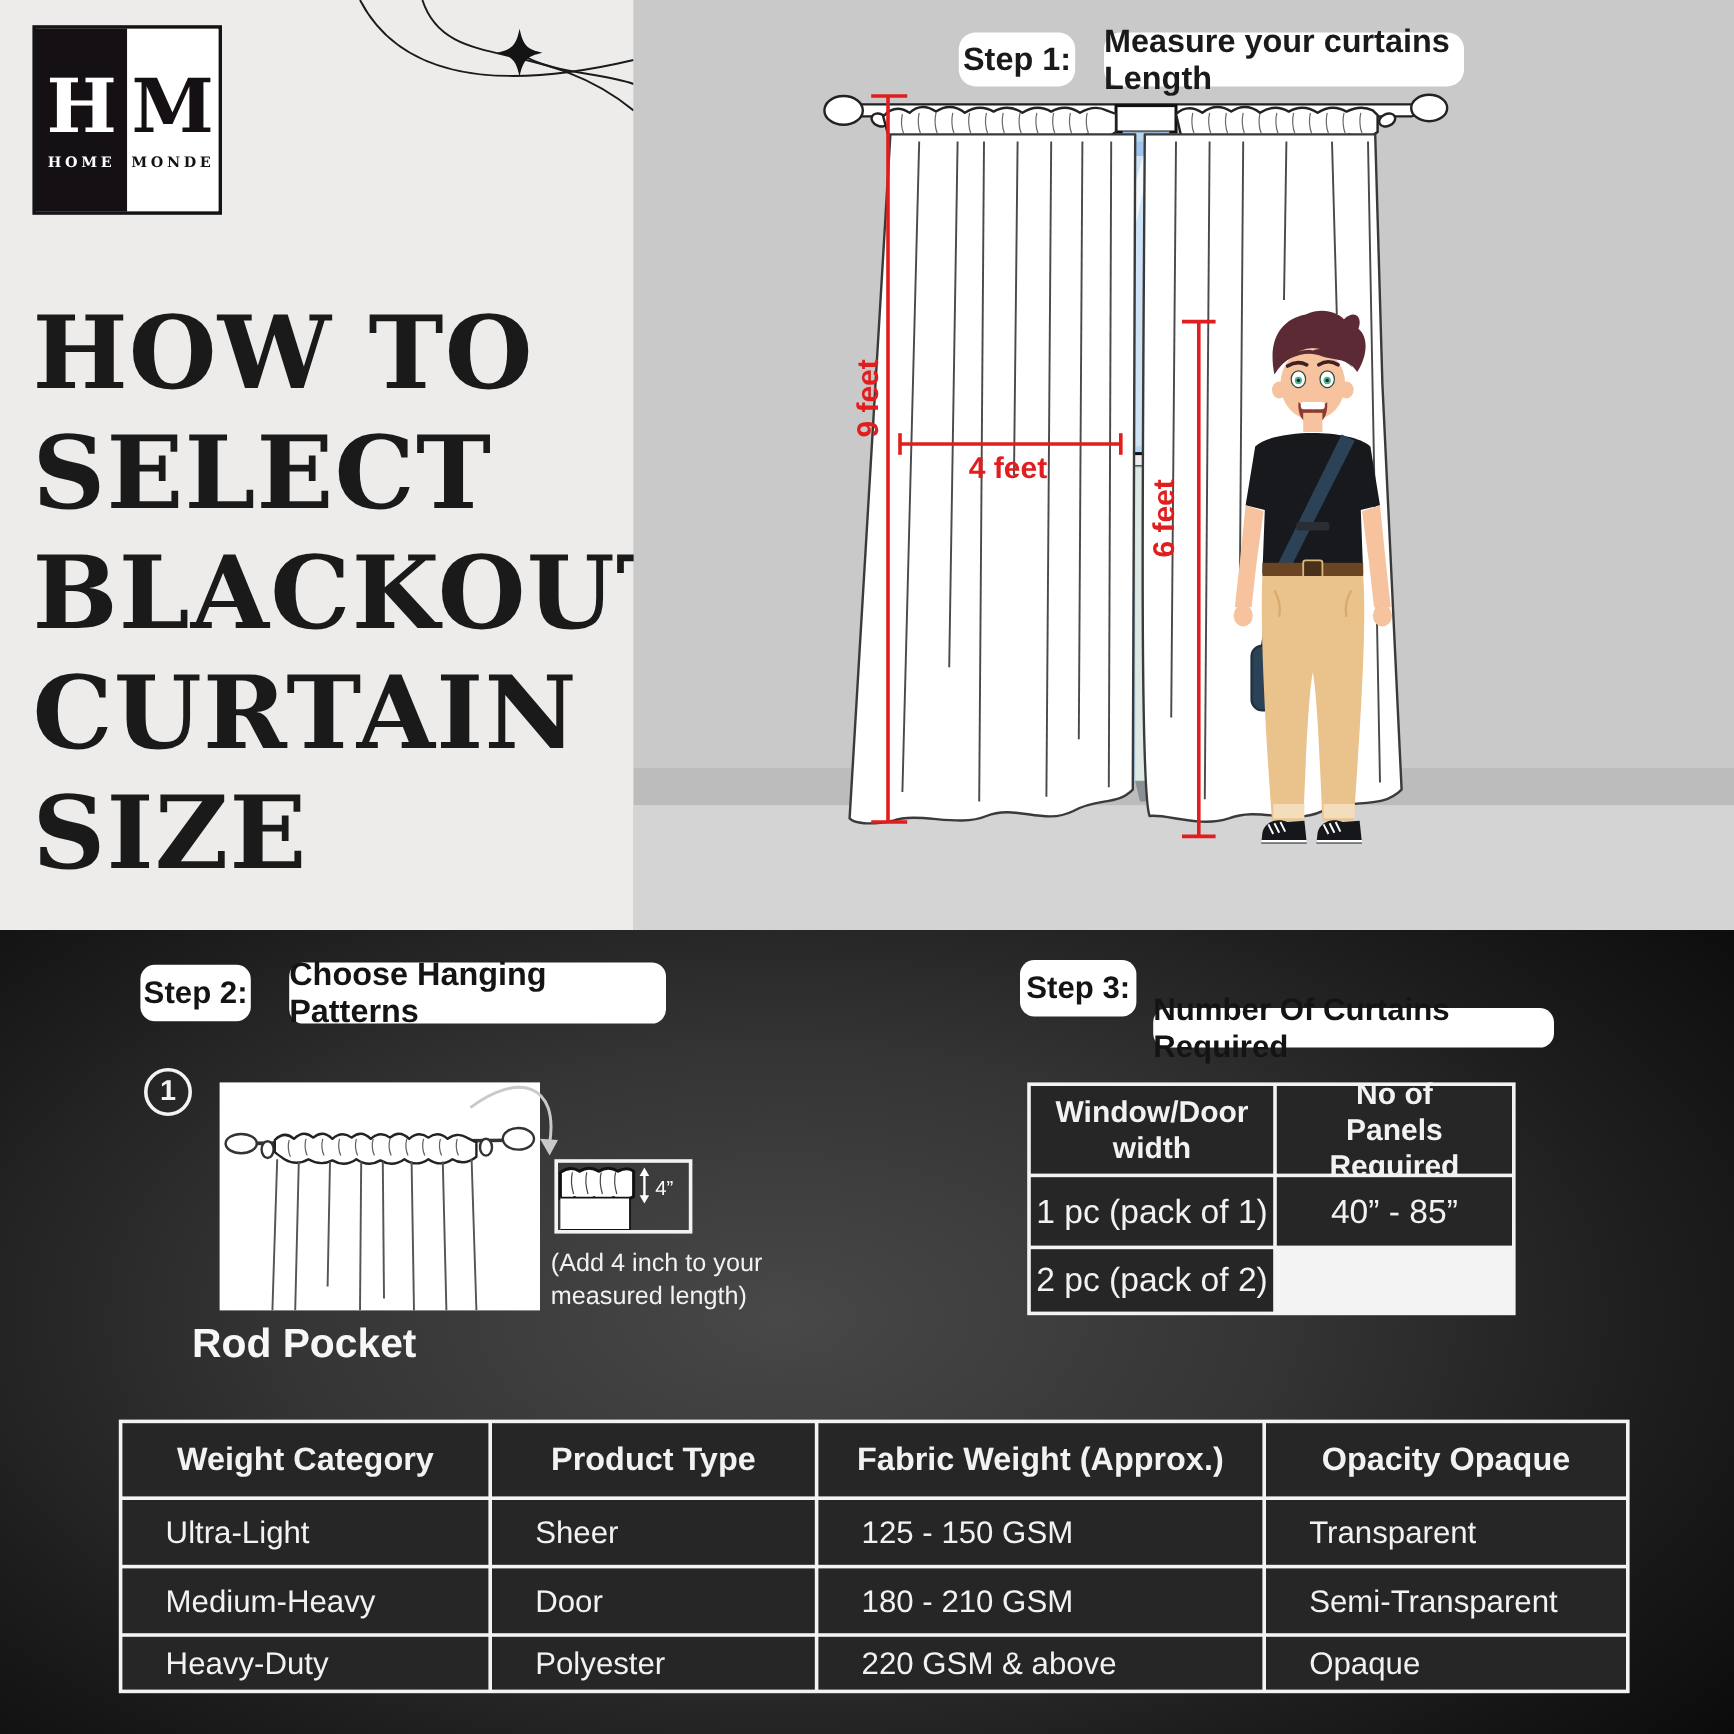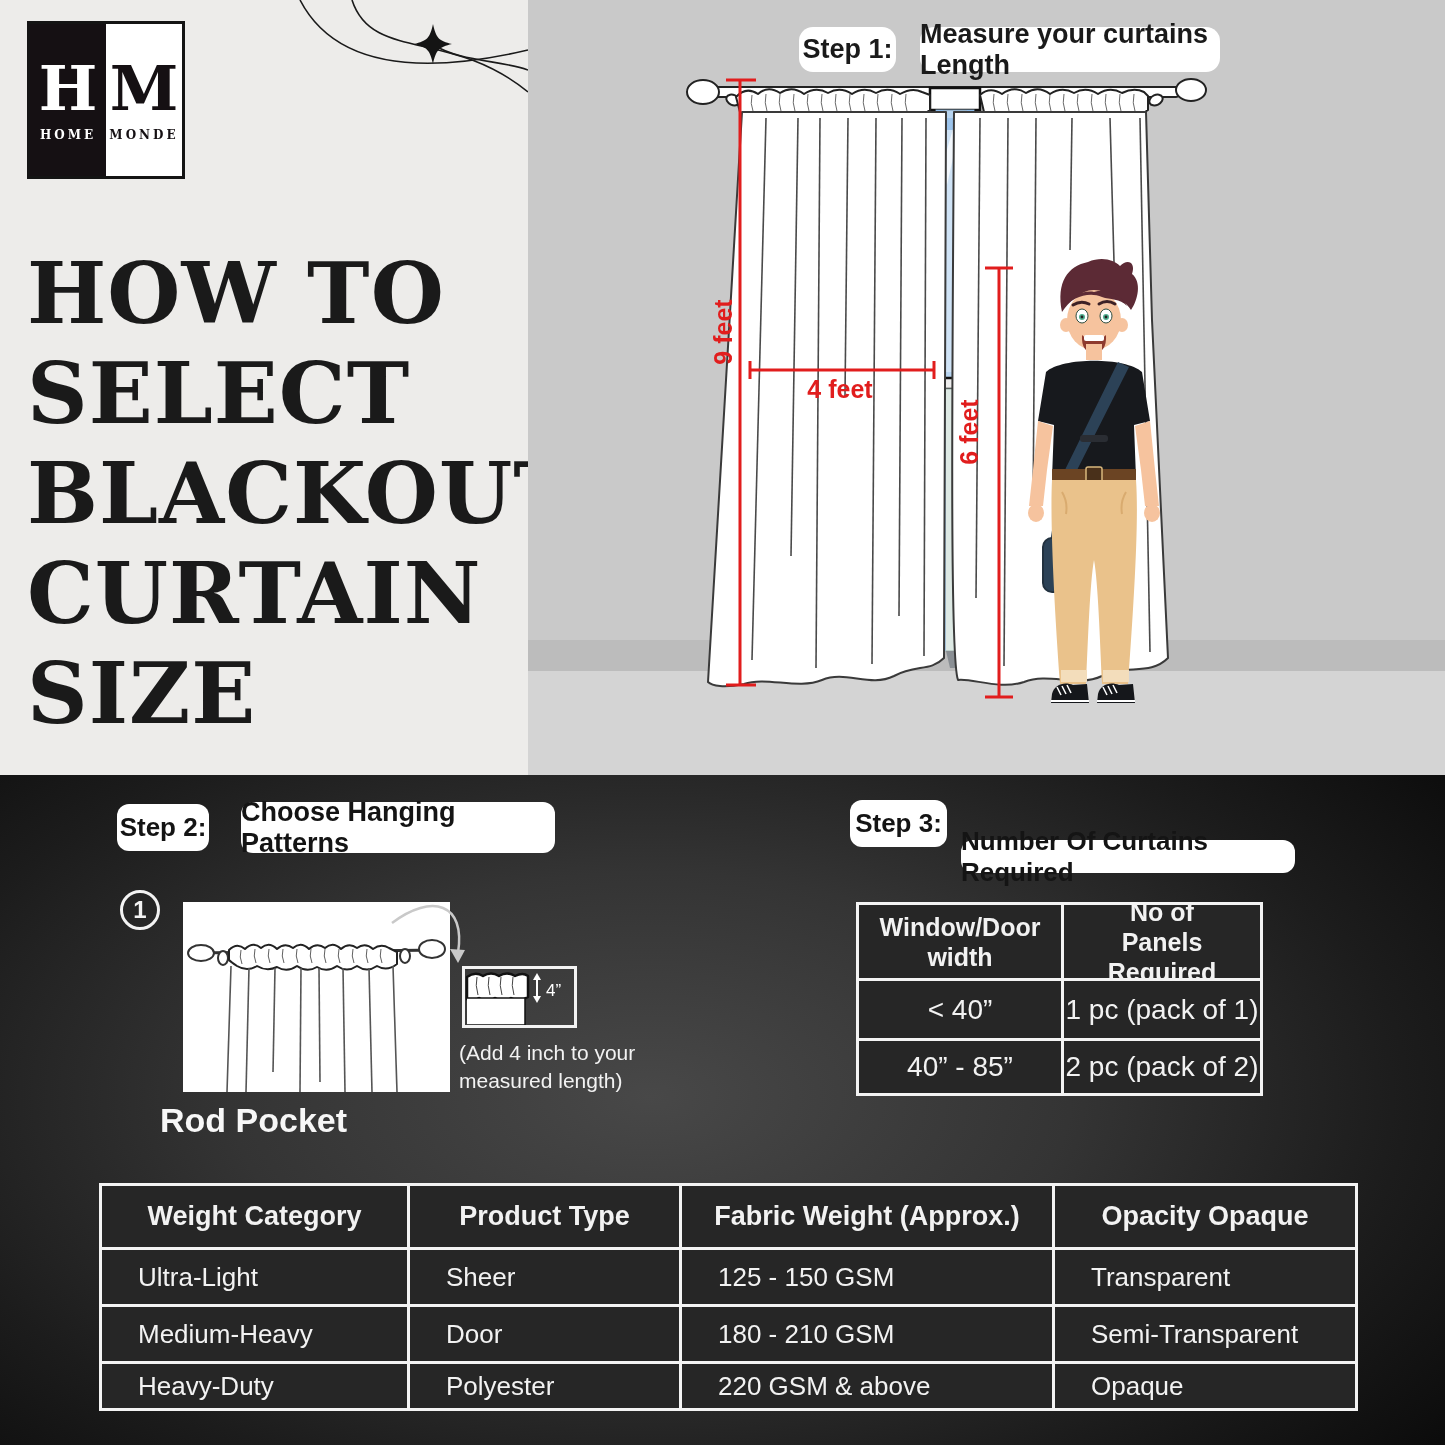--- a/index.html
+++ b/index.html
@@ -323,21 +323,20 @@
     <div class="pill-dark pill-step3-label">
       <span>Step 3:</span>
     </div>
     <div class="pill-dark pill-step3-head">
       <span>Number Of Curtains Required</span>
     </div>
 
     <div class="dk-table panels-table">
       <div class="dk-cell hdr">Window/Door width</div>
       <div class="dk-cell hdr">No of Panels Required</div>
-      <div class="dk-cell val">&lt; 40”</div>
       <div class="dk-cell val">1 pc (pack of 1)</div>
       <div class="dk-cell val">40” - 85”</div>
       <div class="dk-cell val">2 pc (pack of 2)</div>
     </div>
 
     <div class="dk-table fabric-table">
       <div class="dk-cell hdr">Weight Category</div>
       <div class="dk-cell hdr">Product Type</div>
       <div class="dk-cell hdr">Fabric Weight (Approx.)</div>
       <div class="dk-cell hdr">Opacity Opaque</div>

